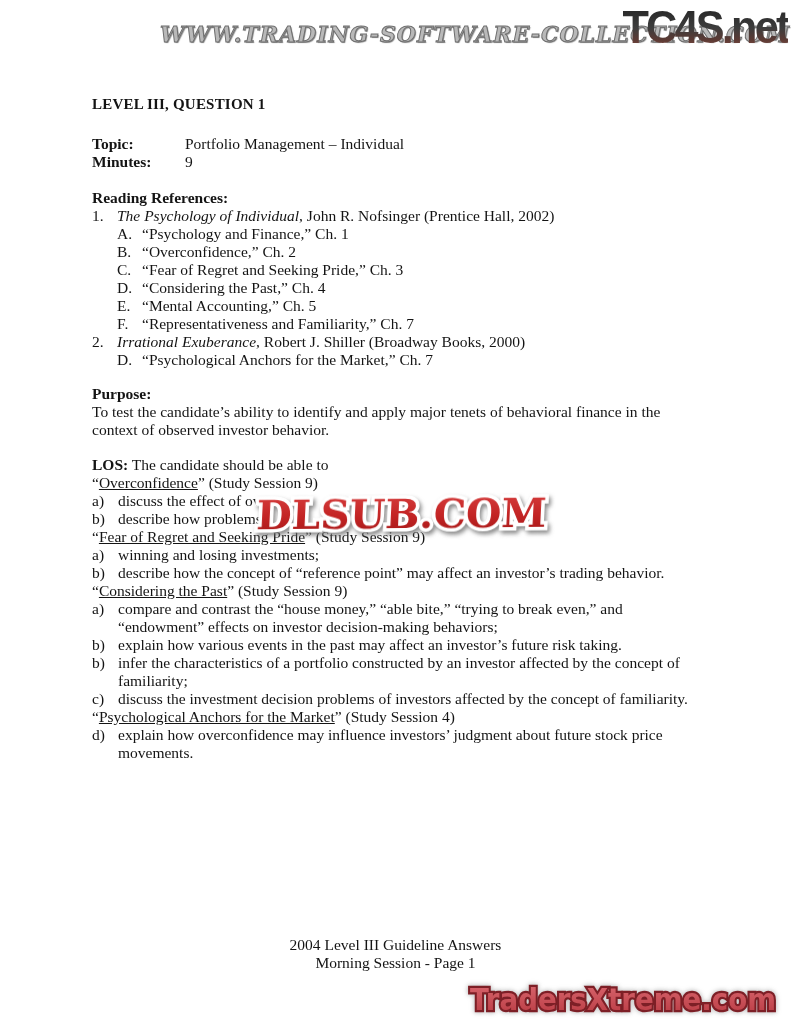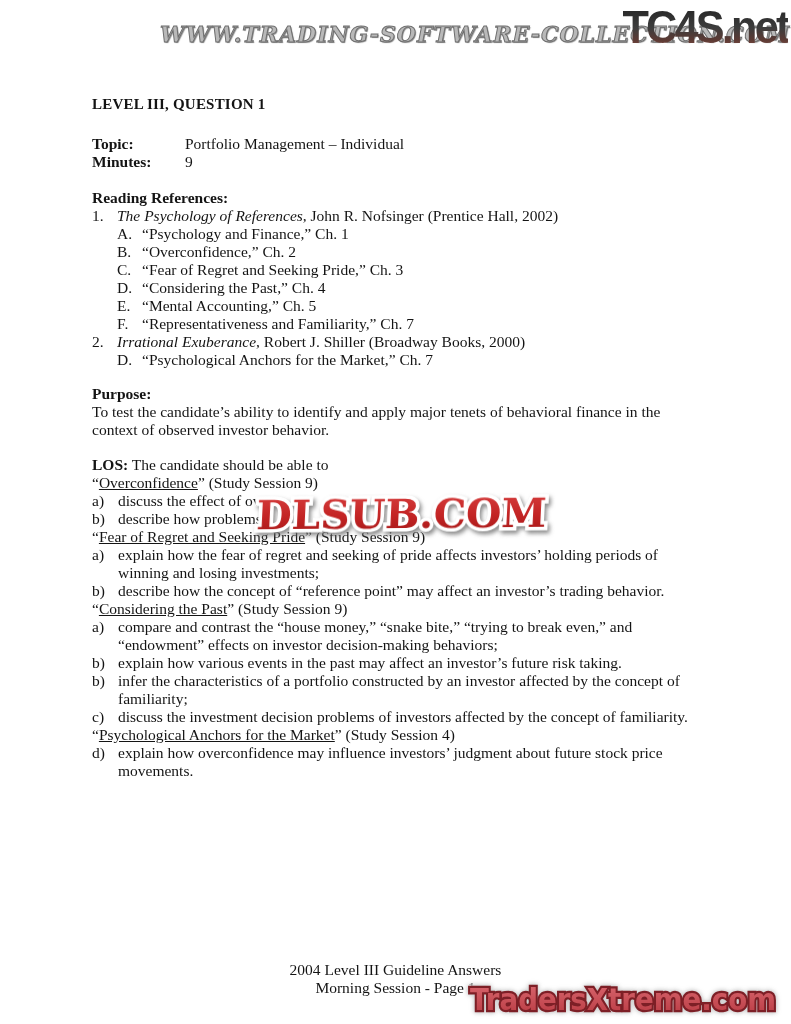--- a/index.html
+++ b/index.html
@@ -22,21 +22,21 @@
   .li2{position:relative;padding-left:50px;white-space:nowrap;}
   .li2 .mk{position:absolute;left:25px;}
   .ital{font-style:italic;}
   .purpose{margin-top:16px;}
   .los{margin-top:17px;}
   .shead .u{text-decoration:underline;}
   .shead{white-space:nowrap;}
   .item{position:relative;padding-left:26px;white-space:nowrap;}
   .item .mk{position:absolute;left:0;}
   .cont{padding-left:26px;white-space:nowrap;}
-  .footer{position:absolute;left:0;top:961px;width:791px;text-align:center;}
+  .footer{position:absolute;left:0;top:936px;width:791px;text-align:center;}
   
   .wm-top{
     position:absolute;left:160px;top:25px;z-index:5;
     font-family:"DejaVu Serif",serif;font-weight:bold;font-style:italic;
     font-size:22px;letter-spacing:1px;white-space:nowrap;
     color:#b9b9b9;-webkit-text-stroke:1px #6f6f6f;
     text-shadow:1px 1px 1px #8a8a8a;
   }
   .wm-tc4s{
     position:absolute;right:3px;top:4px;z-index:6;
@@ -97,21 +97,21 @@
       <div class="meta-row">
         <span class="meta-label">Minutes:</span>
         <span>9</span>
       </div>
     </div>
 
     <div class="reading">
       <div class="bold-head row">Reading References:</div>
 
       <div class="li">
-        <span class="mk">1.</span><span class="ital">The Psychology of References</span><span>, John R. Nofsinger (Prentice Hall, 2002)</span>
+        <span class="mk">1.</span><span class="ital">The Psychology of Individual</span><span>, John R. Nofsinger (Prentice Hall, 2002)</span>
       </div>
       <div class="li2"><span class="mk">A.</span><span>“Psychology and Finance,” Ch. 1</span></div>
       <div class="li2"><span class="mk">B.</span><span>“Overconfidence,” Ch. 2</span></div>
       <div class="li2"><span class="mk">C.</span><span>“Fear of Regret and Seeking Pride,” Ch. 3</span></div>
       <div class="li2"><span class="mk">D.</span><span>“Considering the Past,” Ch. 4</span></div>
       <div class="li2"><span class="mk">E.</span><span>“Mental Accounting,” Ch. 5</span></div>
       <div class="li2"><span class="mk">F.</span><span>“Representativeness and Familiarity,” Ch. 7</span></div>
 
       <div class="li">
         <span class="mk">2.</span><span class="ital">Irrational Exuberance</span><span>, Robert J. Shiller (Broadway Books, 2000)</span>
@@ -126,26 +126,26 @@
     </div>
 
     <div class="los">
       <div class="row"><span class="bold-head">LOS:</span><span> The candidate should be able to</span></div>
 
       <div class="shead"><span>“</span><span class="u">Overconfidence</span><span>” (Study Session 9)</span></div>
       <div class="item"><span class="mk">a)</span><span>discuss the effect of ov</span></div>
       <div class="item"><span class="mk">b)</span><span>describe how problems</span></div>
 
       <div class="shead"><span>“</span><span class="u">Fear of Regret and Seeking Pride</span><span>” (Study Session 9)</span></div>
-      <div class="item"><span class="mk">a)</span><span>explain how the fear of regret and seeking of pride affects investors’ holding periods of</span></div>
+      <div class="item"><span class="mk">a)</span></div>
       <div class="cont">winning and losing investments;</div>
       <div class="item"><span class="mk">b)</span><span>describe how the concept of “reference point” may affect an investor’s trading behavior.</span></div>
 
       <div class="shead"><span>“</span><span class="u">Considering the Past</span><span>” (Study Session 9)</span></div>
-      <div class="item"><span class="mk">a)</span><span>compare and contrast the “house money,” “snake bite,” “trying to break even,” and</span></div>
+      <div class="item"><span class="mk">a)</span><span>compare and contrast the “house money,” “able bite,” “trying to break even,” and</span></div>
       <div class="cont">“endowment” effects on investor decision-making behaviors;</div>
       <div class="item"><span class="mk">b)</span><span>explain how various events in the past may affect an investor’s future risk taking.</span></div>
 
       <div class="item"><span class="mk">b)</span><span>infer the characteristics of a portfolio constructed by an investor affected by the concept of</span></div>
       <div class="cont">familiarity;</div>
       <div class="item"><span class="mk">c)</span><span>discuss the investment decision problems of investors affected by the concept of familiarity.</span></div>
 
       <div class="shead"><span>“</span><span class="u">Psychological Anchors for the Market</span><span>” (Study Session 4)</span></div>
       <div class="item"><span class="mk">d)</span><span>explain how overconfidence may influence investors’ judgment about future stock price</span></div>
       <div class="cont">movements.</div>

